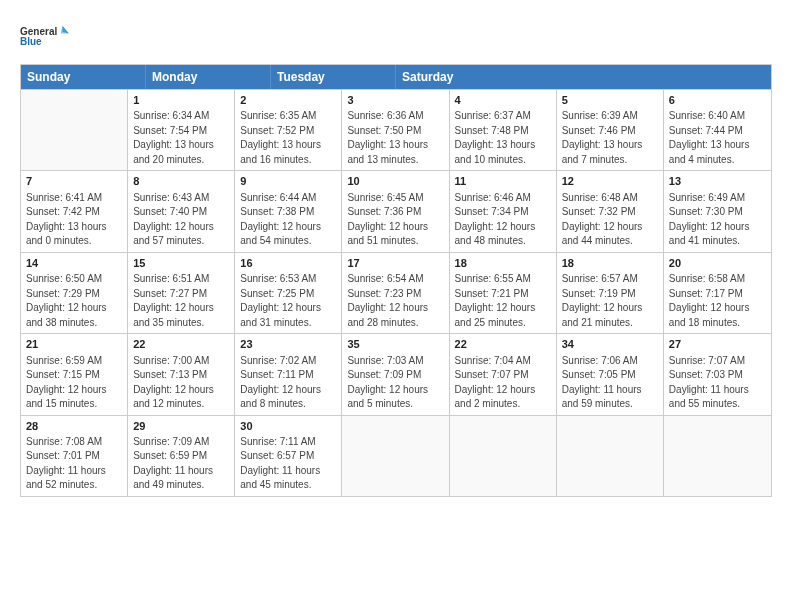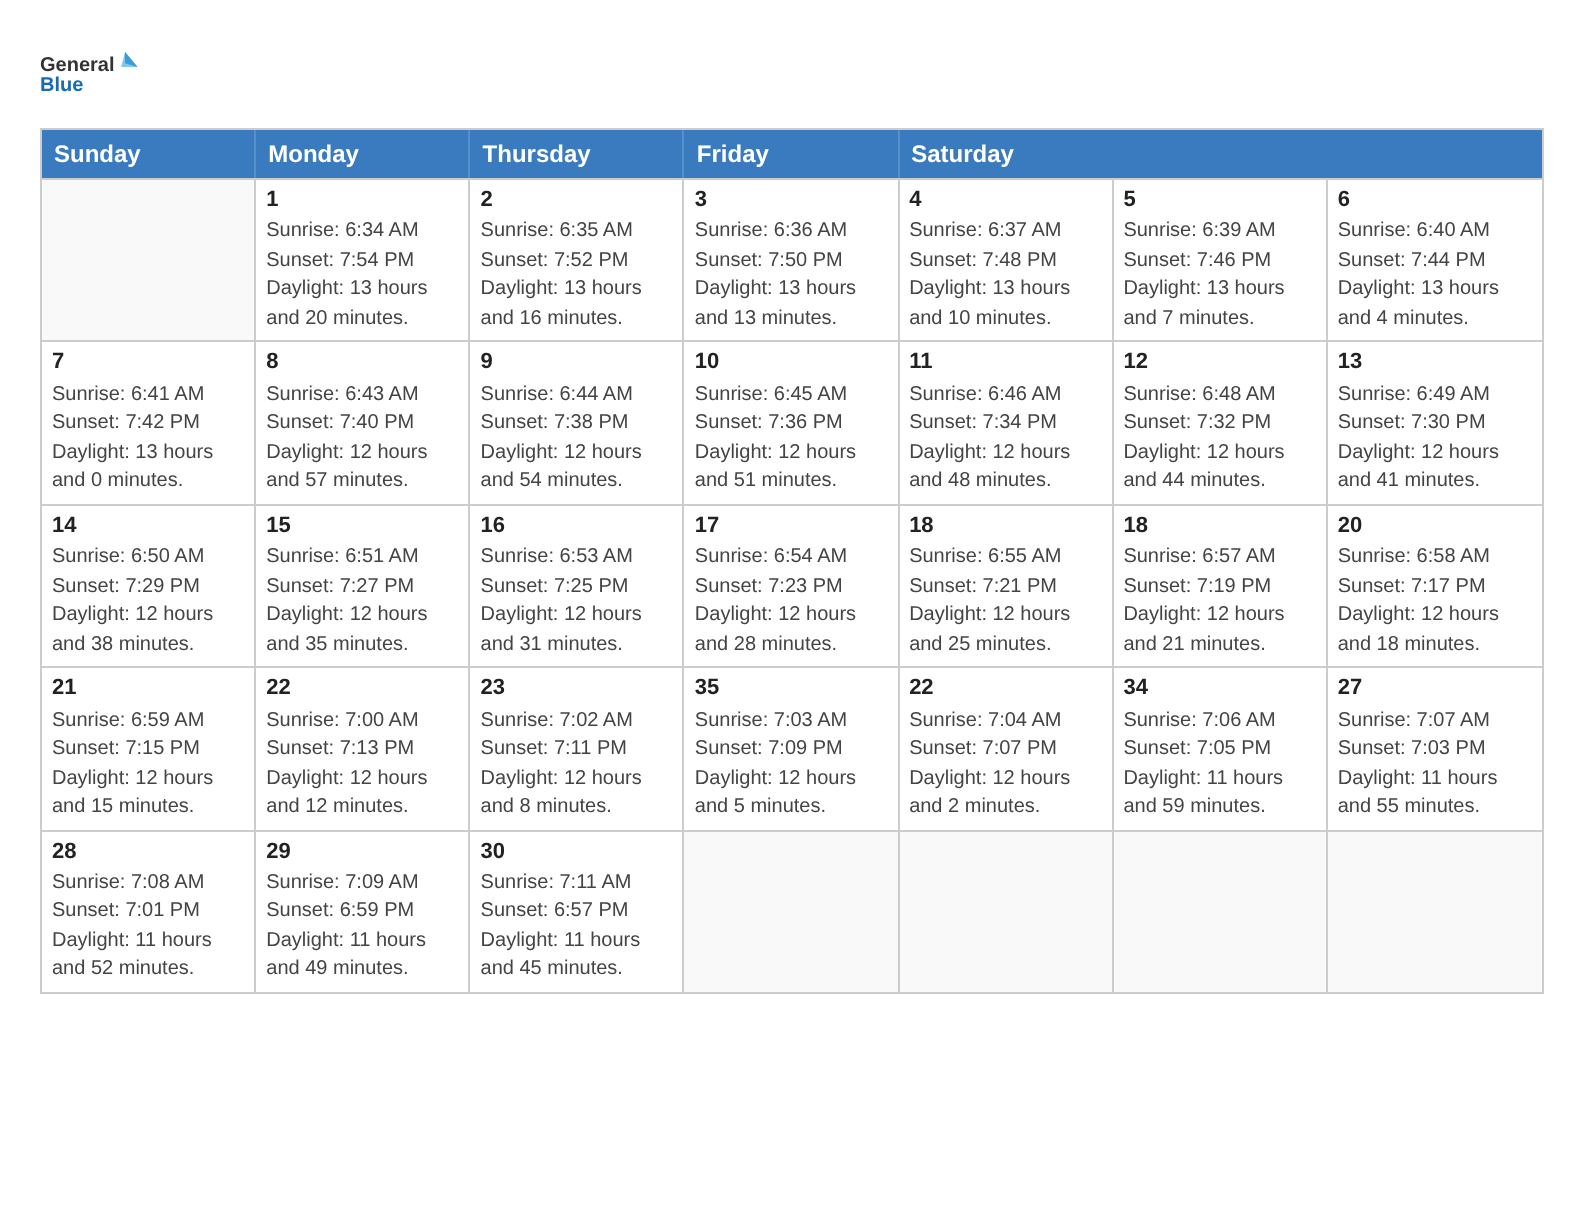--- a/index.html
+++ b/index.html
@@ -42,21 +42,21 @@
       color: #555;
     }
     .calendar {
       border: 1px solid #ccc;
       flex: 1;
       display: flex;
       flex-direction: column;
     }
     .cal-header {
       display: grid;
-      grid-template-columns: repeat(7, 1fr);
+      grid-template-columns: repeat(6, 1fr);
       background: #3a7abf;
     }
     .cal-header-cell {
       color: white;
       font-size: 12px;
       font-weight: bold;
       padding: 5px 6px;
       text-align: left;
       border-right: 1px solid #5590cc;
     }
@@ -112,22 +112,21 @@
     <div class="title-area">
       <div class="month-title"></div>
       <div class="subtitle"></div>
     </div>
   </div>
 
   <div class="calendar">
     <div class="cal-header">
     <div class="cal-header-cell">Sunday</div>
         <div class="cal-header-cell">Monday</div>
-        <div class="cal-header-cell">Thursday</div>
-        <div class="cal-header-cell">Friday</div>
+        <div class="cal-header-cell">Tuesday</div>
         <div class="cal-header-cell">Saturday</div>
       </div>
     <div class="cal-body">
     <div class="cal-row">
           <div class="cal-cell empty"></div>
           <div class="cal-cell">
             <span class="day-num">1</span>
             <div class="day-info">Sunrise: 6:34 AM<br>Sunset: 7:54 PM<br>Daylight: 13 hours<br>and 20 minutes.</div>
           </div>
           <div class="cal-cell">

